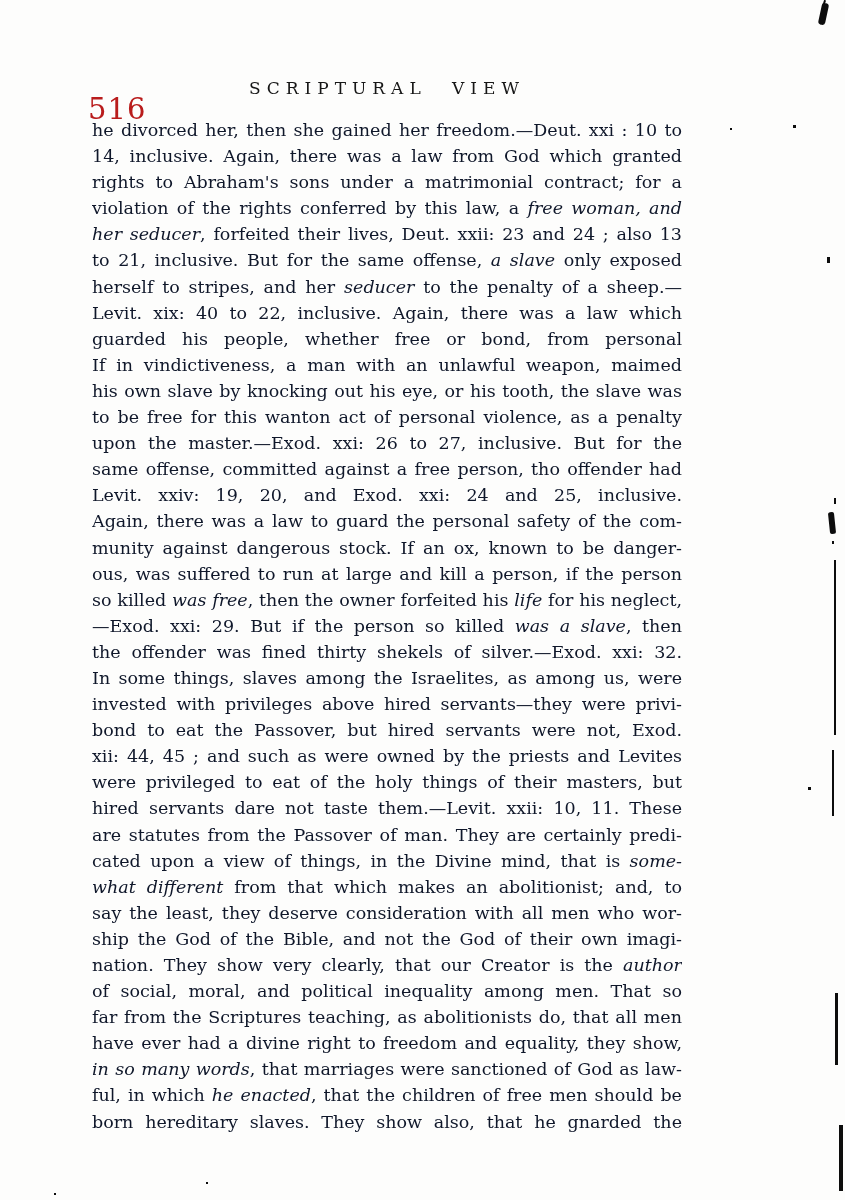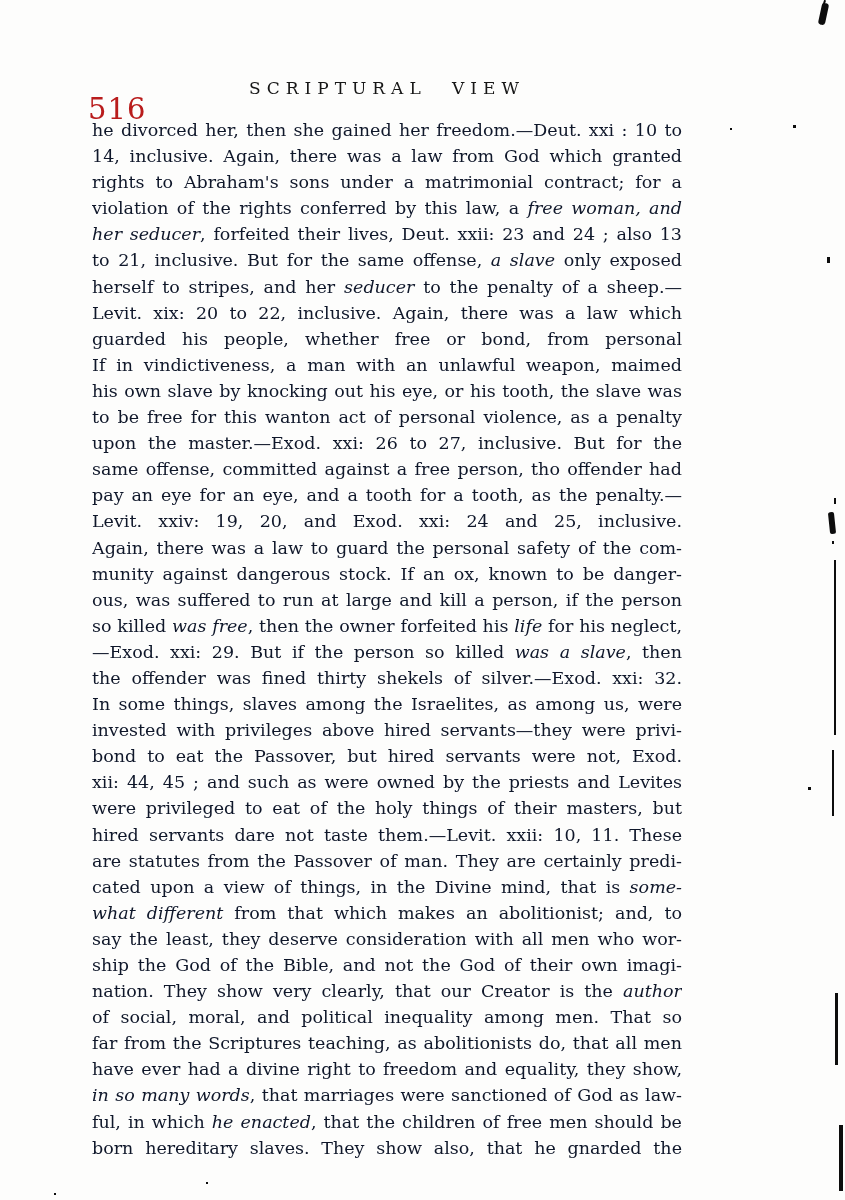--- a/index.html
+++ b/index.html
@@ -74,28 +74,27 @@
   </div>
 
   <div class="textblock">
       <div class="line"><span>he divorced her, then she gained her freedom.—Deut. xxi : 10 to</span></div>
       <div class="line"><span>14, inclusive.  Again, there was a law from God which granted</span></div>
       <div class="line"><span>rights to Abraham's sons under a matrimonial contract; for a</span></div>
       <div class="line"><span>violation of the rights conferred by this law, a </span><i>free woman, and</i></div>
       <div class="line"><i>her seducer</i><span>, forfeited their lives, Deut. xxii: 23 and 24 ; also 13</span></div>
       <div class="line"><span>to 21, inclusive.  But for the same offense, </span><i>a slave</i><span> only exposed</span></div>
       <div class="line"><span>herself to stripes, and her </span><i>seducer</i><span> to the penalty of a sheep.—</span></div>
-      <div class="line"><span>Levit. xix: 20 to 22, inclusive.  Again, there was a law which</span></div>
+      <div class="line"><span>Levit. xix: 40 to 22, inclusive.  Again, there was a law which</span></div>
       <div class="line"><span>guarded his people, whether free or bond, from personal violence.</span></div>
       <div class="line"><span>If in vindictiveness, a man with an unlawful weapon, maimed</span></div>
       <div class="line"><span>his own slave by knocking out his eye, or his tooth, the slave was</span></div>
       <div class="line"><span>to be free for this wanton act of personal violence, as a penalty</span></div>
       <div class="line"><span>upon the master.—Exod. xxi: 26 to 27, inclusive.  But for the</span></div>
       <div class="line"><span>same offense, committed against a free person, tho offender had to</span></div>
-      <div class="line"><span>pay an eye for an eye, and a tooth for a tooth, as the penalty.—</span></div>
       <div class="line"><span>Levit. xxiv:  19, 20, and Exod. xxi: 24 and 25, inclusive.</span></div>
       <div class="line"><span>Again, there was a law to guard the personal safety of the com-</span></div>
       <div class="line"><span>munity against dangerous stock.  If an ox, known to be danger-</span></div>
       <div class="line"><span>ous, was suffered to run at large and kill a person, if the person</span></div>
       <div class="line"><span>so killed </span><i>was free</i><span>, then the owner forfeited his </span><i>life</i><span> for his neglect,</span></div>
       <div class="line"><span>—Exod. xxi: 29.  But if the person so killed </span><i>was a slave</i><span>, then</span></div>
       <div class="line"><span>the offender was fined thirty shekels of silver.—Exod. xxi: 32.</span></div>
       <div class="line"><span>In some things, slaves among the Israelites, as among us, were</span></div>
       <div class="line"><span>invested with privileges above hired servants—they were privi-</span></div>
       <div class="line"><span>bond to eat the Passover, but hired servants were not, Exod.</span></div>

